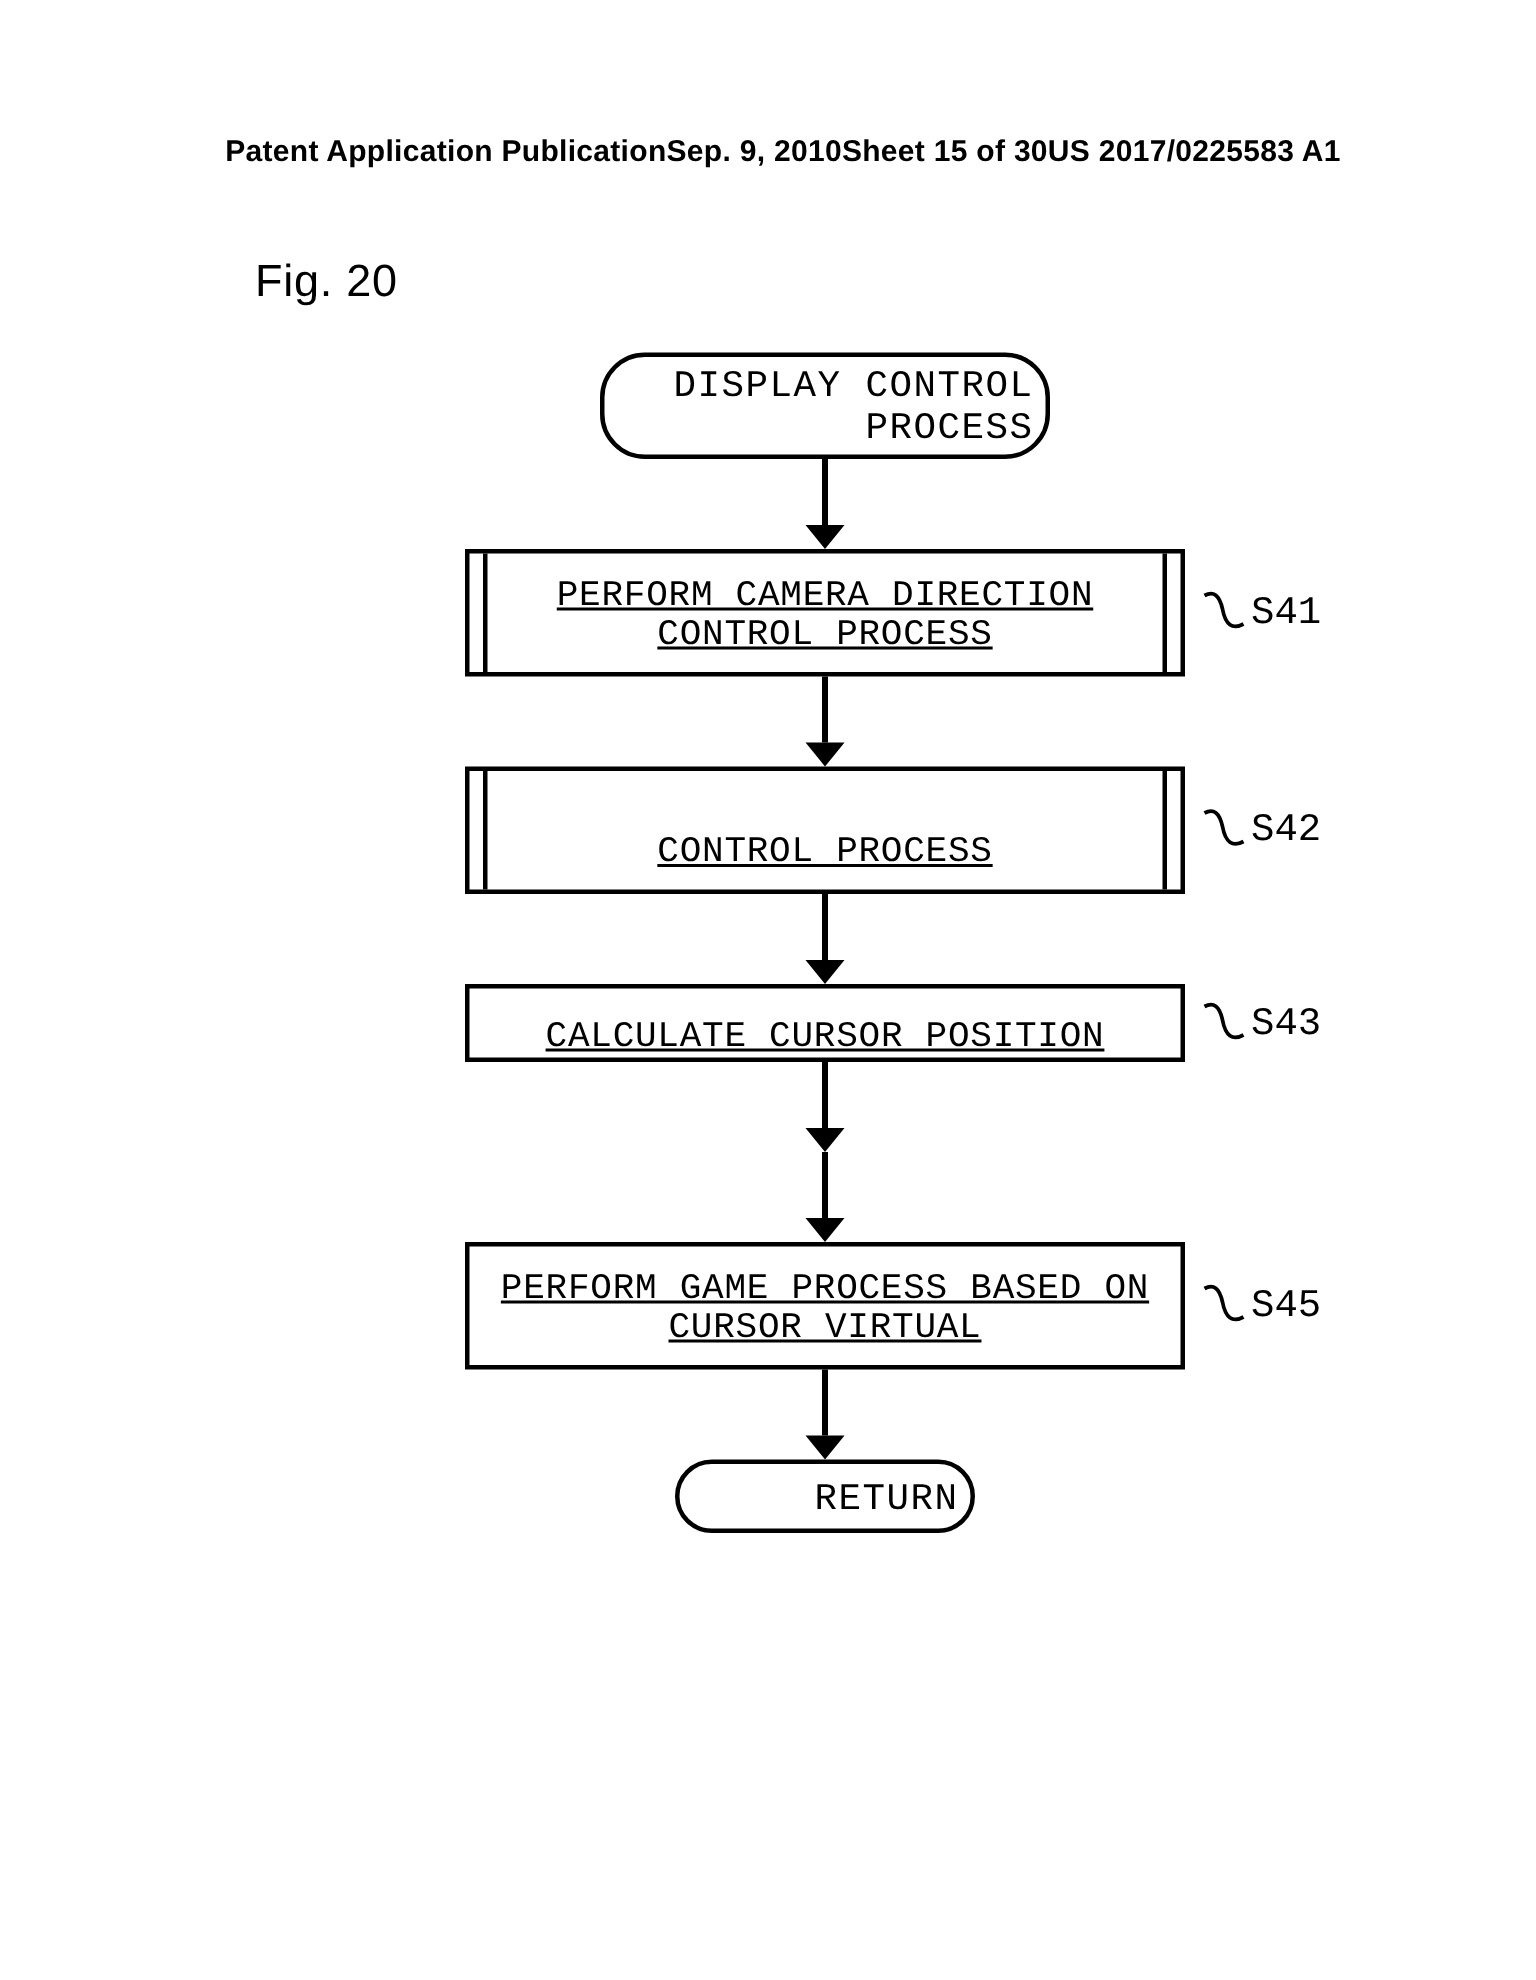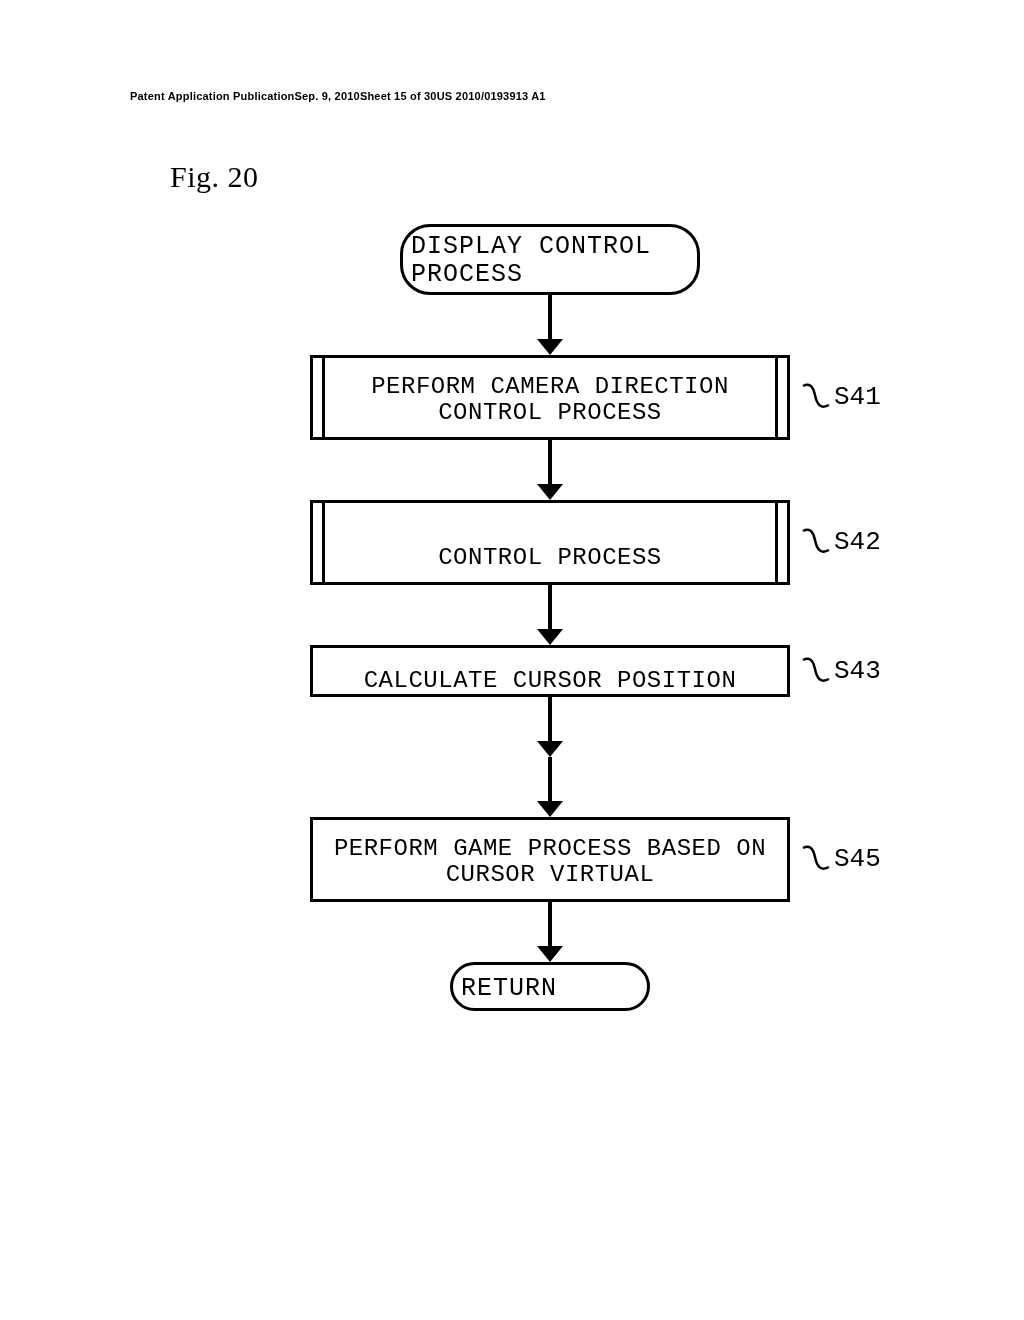--- a/index.html
+++ b/index.html
@@ -10,45 +10,45 @@
     color: #000;
   }
   .page {
     width: 1024px;
     height: 1320px;
     position: relative;
     box-sizing: border-box;
     padding: 90px 110px 0 130px;
   }
   .header-row {
-    font-size: 11px;
+    font-size: 20px;
     font-weight: bold;
     display: flex;
-    justify-content: flex-start;
+    justify-content: center;
     letter-spacing: 0.2px;
     margin-bottom: 58px;
   }
   .fig-label {
-    font-family: Liberation Serif, serif;
+    font-family: Liberation Sans, sans-serif;
     font-size: 30px;
     margin-left: 40px;
     margin-bottom: 30px;
     letter-spacing: 0.5px;
   }
   .flowchart {
     position: relative;
     width: 720px;
     margin-left: 60px;
   }
   .terminal {
     width: 300px;
     margin: 0 auto;
     border: 3px solid #000;
     border-radius: 30px;
-    text-align: left;
+    text-align: right;
     font-family: "Courier New", monospace;
     font-size: 25px;
     letter-spacing: 1px;
     line-height: 1.1;
     padding: 6px 8px 4px;
     box-sizing: border-box;
   }
   .terminal.return {
     width: 200px;
     padding: 10px 8px 6px;
@@ -58,20 +58,21 @@
     margin: 0 auto;
     border: 3px solid #000;
     text-align: center;
     font-family: "Courier New", monospace;
     font-size: 24px;
     letter-spacing: 0.5px;
     line-height: 1.1;
     padding: 16px 12px 10px;
     box-sizing: border-box;
     position: relative;
+    text-decoration: underline;
   }
   .process.sub::before,
   .process.sub::after {
     content: "";
     position: absolute;
     top: 0;
     bottom: 0;
     width: 3px;
     background: #000;
   }
@@ -130,21 +131,21 @@
 </style>
 </head>
 <body>
 
 <div class="page">
 
   <div class="header-row">
     <span>Patent Application Publication</span>
     <span>Sep. 9, 2010</span>
     <span>Sheet 15 of 30</span>
-    <span>US 2010/0193913 A1</span>
+    <span>US 2017/0225583 A1</span>
   </div>
 
   <div class="fig-label">Fig. 20</div>
 
   <div class="flowchart">
 
     <div class="terminal">
       <span>DISPLAY CONTROL</span><br>
       <span>PROCESS</span>
     </div>

